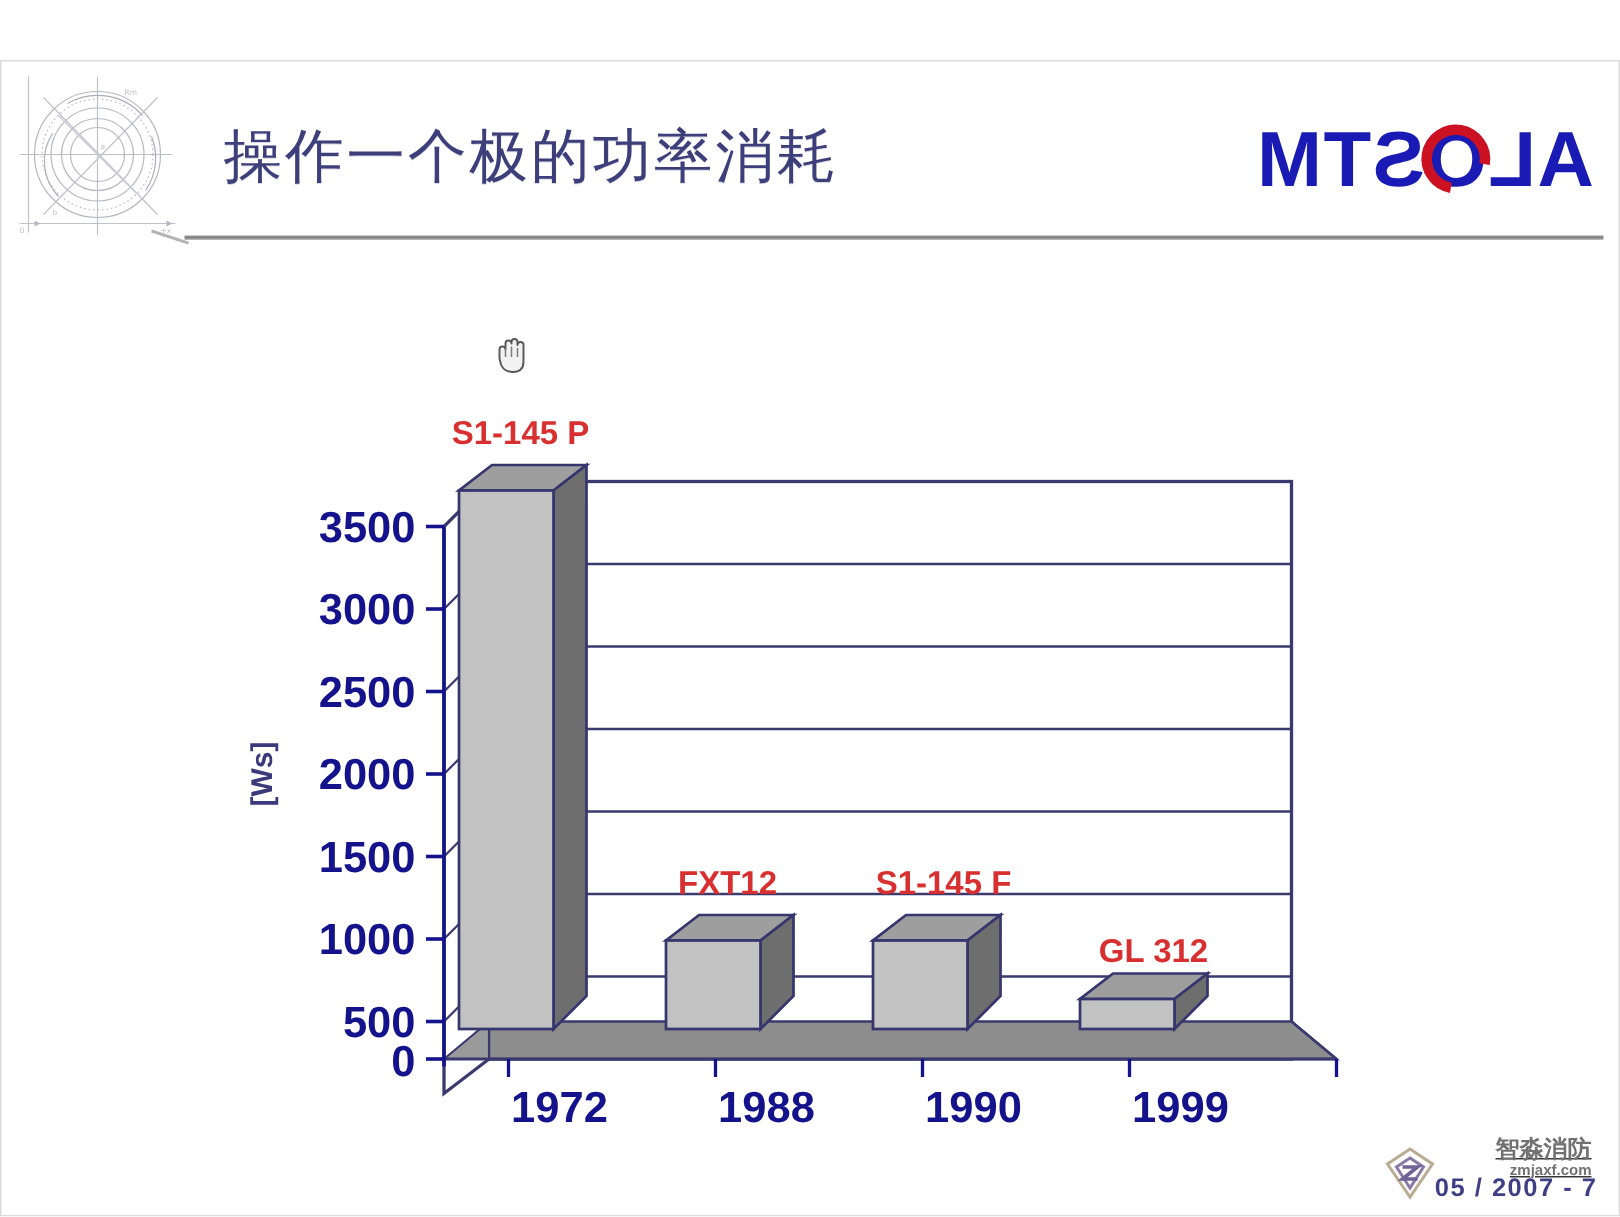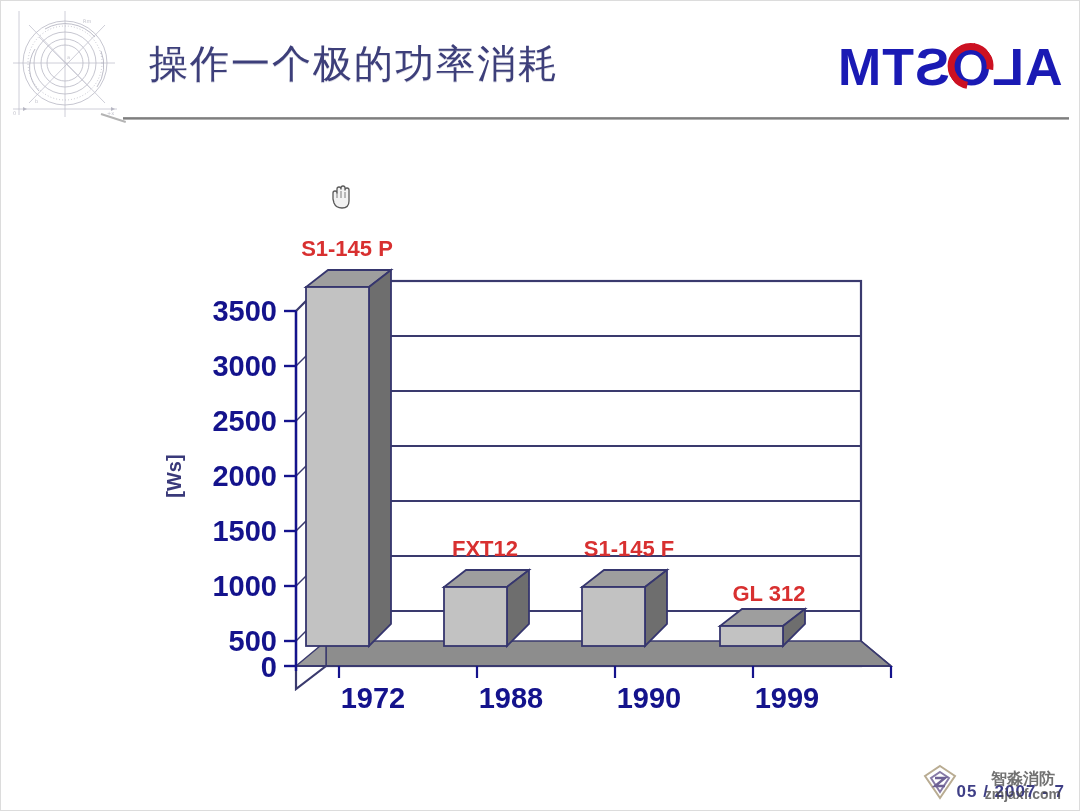--- a/index.html
+++ b/index.html
@@ -10,20 +10,21 @@
     overflow:hidden;
     position:relative;
   }
 
   
   #slide{
     position:absolute;inset:0;
     background:#ffffff;
     border:1px solid #dcdcdc;
     box-sizing:border-box;
+    margin-top:40px;
   }
 
   
   #header{
     position:absolute;left:0;top:0;width:1080px;height:128px;
   }
   #cad-logo{
     position:absolute;left:8px;top:6px;width:112px;height:114px;
     opacity:.62;
   }
@@ -98,31 +99,31 @@
   }
 
   
   #footer-text{
     position:absolute;right:14px;bottom:8px;
     font-family:"Liberation Sans", sans-serif;
     font-weight:bold;font-size:17px;color:#2b2b7a;
     letter-spacing:1px;opacity:.9;
   }
   #watermark{
-    position:absolute;right:18px;bottom:8px;
-    text-align:center;opacity:.78;pointer-events:none;
+    position:absolute;right:18px;bottom:24px;
+    text-align:right;opacity:.78;pointer-events:none;text-decoration:underline;
   }
   #watermark .wm-cn{
     font-family:"Liberation Sans", sans-serif;
     font-size:16px;font-weight:bold;color:#4a4a4a;
     line-height:1.05;white-space:nowrap;
   }
   #watermark .wm-en{
     font-family:"Liberation Sans", sans-serif;
-    font-size:14px;font-weight:bold;color:#4a4a4a;
+    font-size:10px;font-weight:bold;color:#4a4a4a;
     line-height:1.05;white-space:nowrap;
   }
   #wm-mark{
     position:absolute;right:122px;bottom:10px;width:34px;height:36px;opacity:.8;
   }
 </style>
 </head>
 <body>
 
 <div id="slide">

